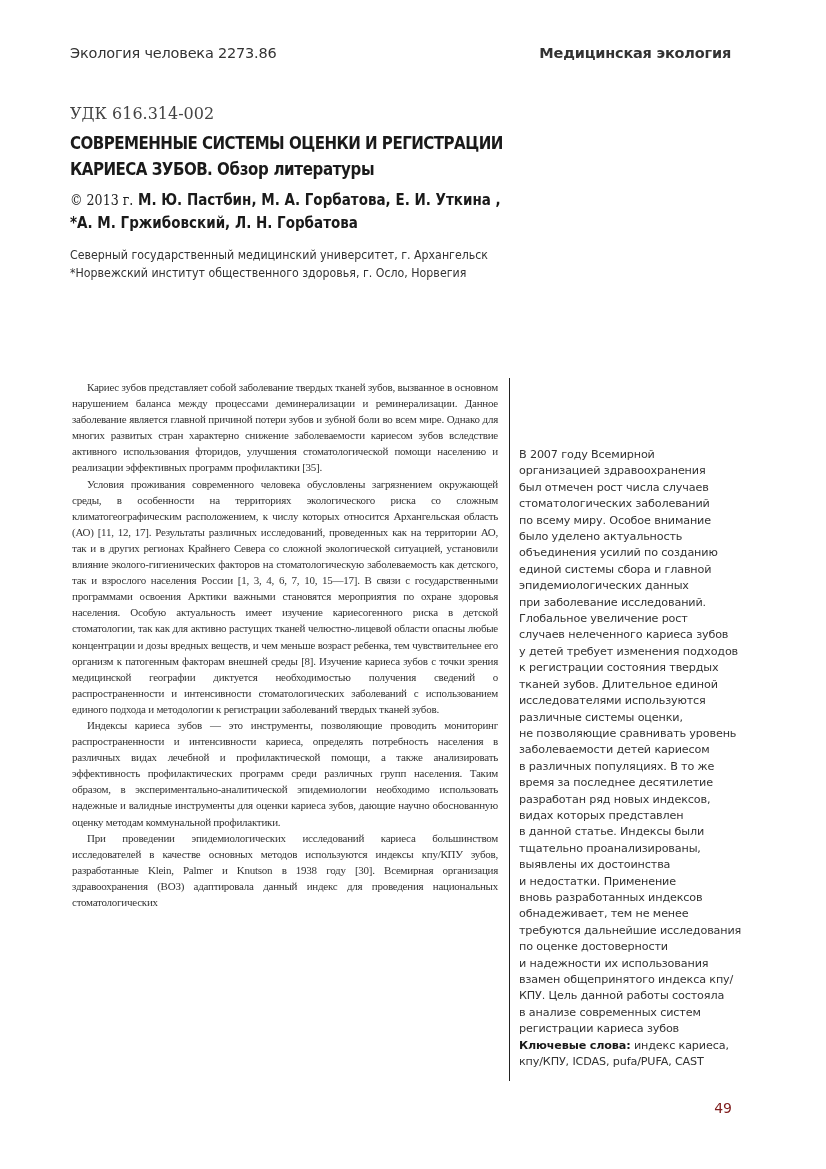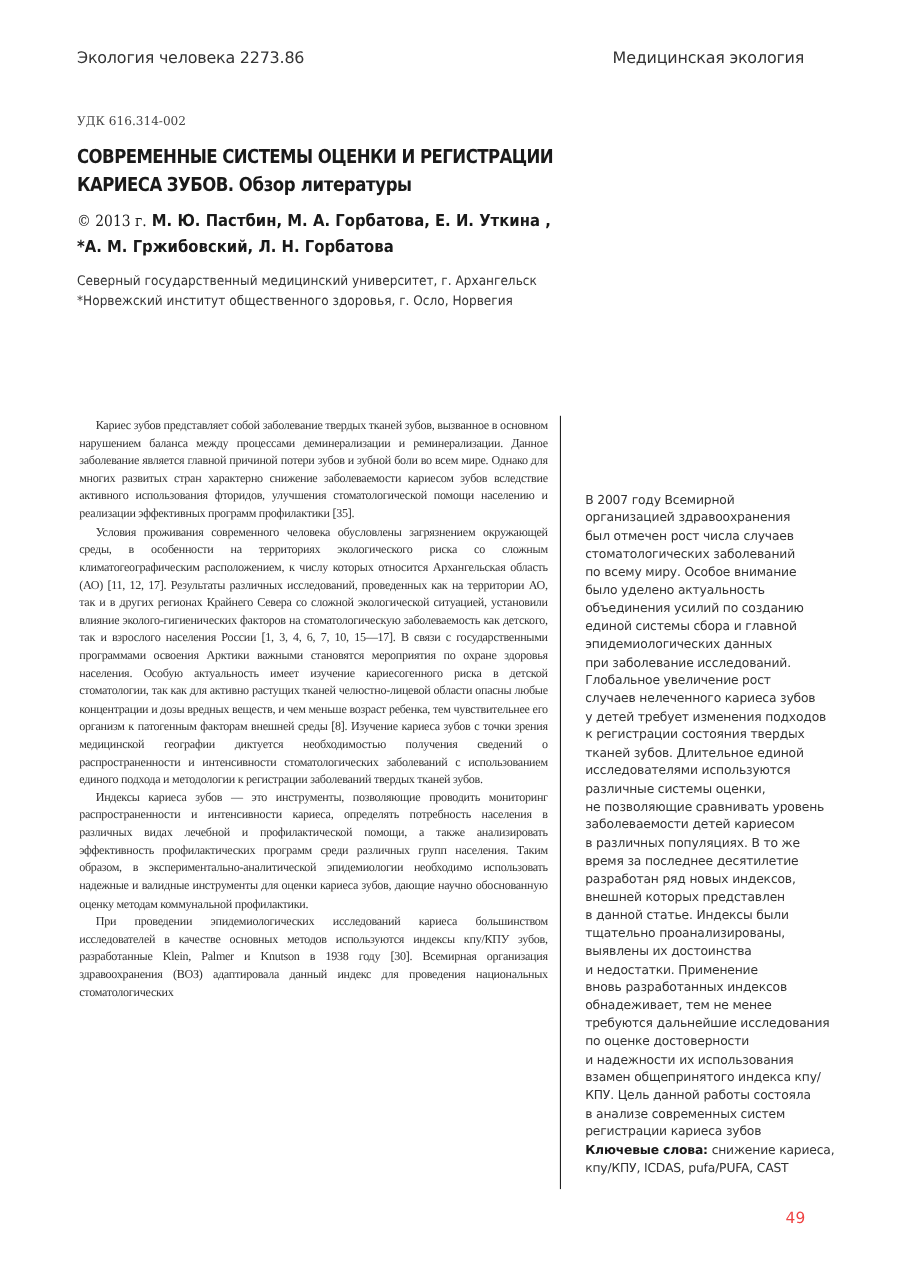--- a/index.html
+++ b/index.html
@@ -1,32 +1,32 @@
 <!DOCTYPE html>
 <html><head>
 <meta charset="utf-8">
 <style>
   html, body { margin: 0; padding: 0; background: #ffffff; }
   body { width: 826px; height: 1169px; position: relative; overflow: hidden; color: #222; }
   .hdr { position: absolute; top: 45px; font-family: "DejaVu Sans", sans-serif; font-size: 14.5px; color: #333; letter-spacing: -0.2px; }
   .hdr-left { left: 70px; }
-  .hdr-right { right: 95px; }
-  .udk { position: absolute; left: 70px; top: 104px; font-family: "DejaVu Serif", serif; font-size: 11px; color: #444; }
+  .hdr-right { right: 95px; font-weight: bold; }
+  .udk { position: absolute; left: 70px; top: 104px; font-family: "DejaVu Serif", serif; font-size: 16px; color: #444; }
   .title { position: absolute; left: 70px; top: 130px; width: 470px; font-family: "DejaVu Sans", sans-serif; font-weight: bold; font-size: 17.5px; line-height: 26px; color: #1a1a1a; letter-spacing: -0.6px; transform: scaleX(0.86); transform-origin: left top; white-space: nowrap; }
   .title .sub { font-weight: bold; letter-spacing: -0.4px; }
   .authors { position: absolute; left: 70px; top: 189px; font-family: "DejaVu Sans", sans-serif; font-weight: bold; font-size: 15px; line-height: 23px; color: #1a1a1a; white-space: nowrap; transform: scaleX(0.9); transform-origin: left top; }
   .authors .copy { font-family: "DejaVu Serif", serif; font-weight: normal; font-size: 14px; }
   .affil { position: absolute; left: 70px; top: 246px; font-family: "DejaVu Sans", sans-serif; font-size: 12px; line-height: 18px; color: #333; white-space: nowrap; transform: scaleX(0.92); transform-origin: left top; }
   .body-col { position: absolute; left: 72px; top: 379px; width: 426px; font-family: Liberation Serif, serif; font-size: 11px; line-height: 16.1px; color: #333; text-align: justify; letter-spacing: -0.25px; }
   .body-col p { margin: 0; text-indent: 15px; }
   .vrule { position: absolute; left: 509px; top: 378px; width: 1.4px; height: 703px; background: #222; }
-  .abstract { position: absolute; left: 519px; top: 447px; width: 230px; font-family: "DejaVu Sans", sans-serif; font-size: 11.2px; line-height: 16.4px; color: #333; letter-spacing: -0.15px; margin-left: 13px; }
+  .abstract { position: absolute; left: 519px; top: 447px; width: 230px; font-family: "DejaVu Sans", sans-serif; font-size: 11.2px; line-height: 16.4px; color: #333; letter-spacing: -0.15px; }
   .abstract .line { display: block; white-space: nowrap; }
   .abstract .kw-label { font-weight: bold; color: #1a1a1a; }
-  .page-num { position: absolute; right: 94px; top: 1100px; font-family: "DejaVu Sans", sans-serif; font-size: 14px; color: #ef4444; }
+  .page-num { position: absolute; right: 94px; top: 1100px; font-family: "DejaVu Sans", sans-serif; font-size: 14px; color: #7f1d1d; }
 </style>
 </head>
 <body>
 
 <div>
   <div class="hdr hdr-left">Экология человека 2273.86</div>
   <div class="hdr hdr-right">Медицинская экология</div>
 </div>
 
 <div class="udk">УДК 616.314-002</div>
@@ -72,32 +72,32 @@
       <span class="line">у детей требует изменения подходов</span>
       <span class="line">к регистрации состояния твердых</span>
       <span class="line">тканей зубов. Длительное единой</span>
       <span class="line">исследователями используются</span>
       <span class="line">различные системы оценки,</span>
       <span class="line">не позволяющие сравнивать уровень</span>
       <span class="line">заболеваемости детей кариесом</span>
       <span class="line">в различных популяциях. В то же</span>
       <span class="line">время за последнее десятилетие</span>
       <span class="line">разработан ряд новых индексов,</span>
-      <span class="line">внешней которых представлен</span>
+      <span class="line">видах которых представлен</span>
       <span class="line">в данной статье. Индексы были</span>
       <span class="line">тщательно проанализированы,</span>
       <span class="line">выявлены их достоинства</span>
       <span class="line">и недостатки. Применение</span>
       <span class="line">вновь разработанных индексов</span>
       <span class="line">обнадеживает, тем не менее</span>
       <span class="line">требуются дальнейшие исследования</span>
       <span class="line">по оценке достоверности</span>
       <span class="line">и надежности их использования</span>
       <span class="line">взамен общепринятого индекса кпу/</span>
       <span class="line">КПУ. Цель данной работы состояла</span>
       <span class="line">в анализе современных систем</span>
       <span class="line">регистрации кариеса зубов</span>
     </div>
-  <span class="line"><span class="kw-label">Ключевые слова:</span><span> снижение кариеса,</span></span>
+  <span class="line"><span class="kw-label">Ключевые слова:</span><span> индекс кариеса,</span></span>
   <span class="line">кпу/КПУ, ICDAS, pufa/PUFA, CAST</span>
 </div>
 
 <div class="page-num">49</div>
 
 </body></html>

